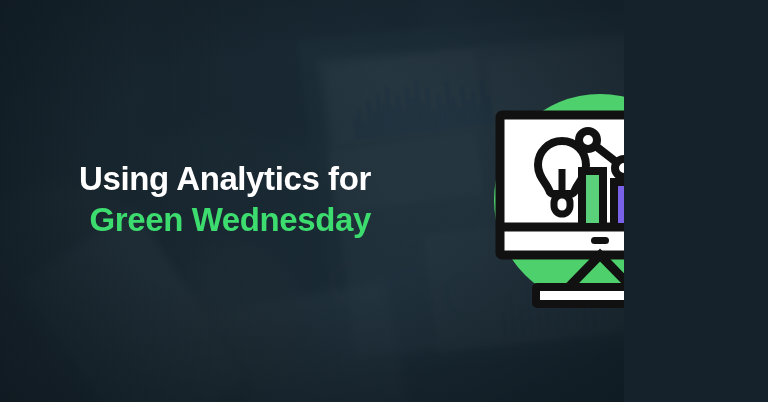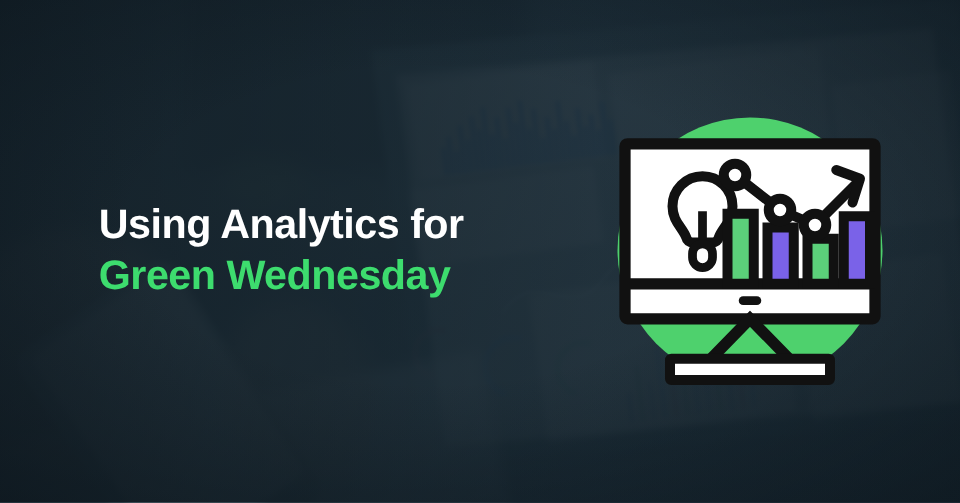--- a/index.html
+++ b/index.html
@@ -6,21 +6,21 @@
     margin: 0;
     padding: 0;
     background: #16222b;
   }
   body {
     font-family: "Liberation Sans", sans-serif;
   }
 
   #banner {
     position: relative;
-    width: 768px;
+    width: 624px;
     height: 402px;
     overflow: hidden;
     background: #22333f;
   }
 
   
   .bg-photo {
     position: absolute;
     inset: 0;
     overflow: hidden;
@@ -208,21 +208,21 @@
     top: 136px;
     z-index: 5;
     font-weight: 700;
     font-size: 33px;
     line-height: 41px;
     letter-spacing: -0.4px;
     white-space: nowrap;
   }
   .headline .line { display: block; }
   .headline .white  { color: #ffffff; }
-  .headline .accent { color: #3ddc6e; }
+  .headline .accent { color: #3ddc6e; text-align: right; }
 
   
   .icon-badge {
     position: absolute;
     left: 489px;
     top: 89px;
     width: 222px;
     height: 222px;
     z-index: 6;
   }

